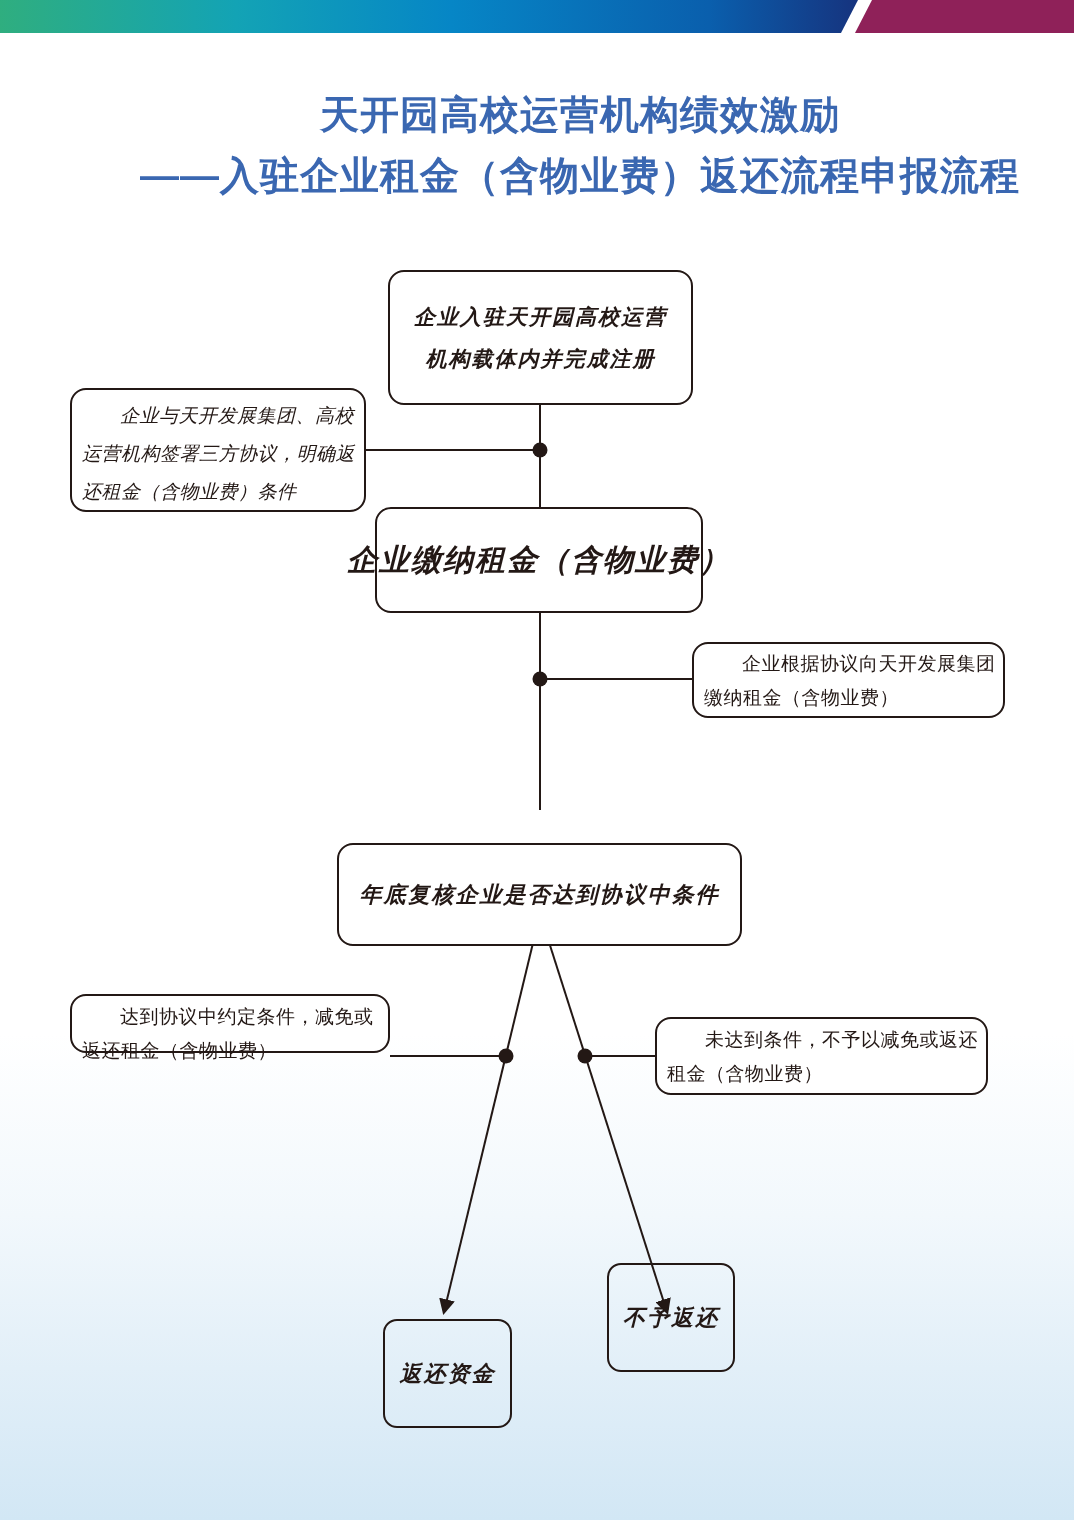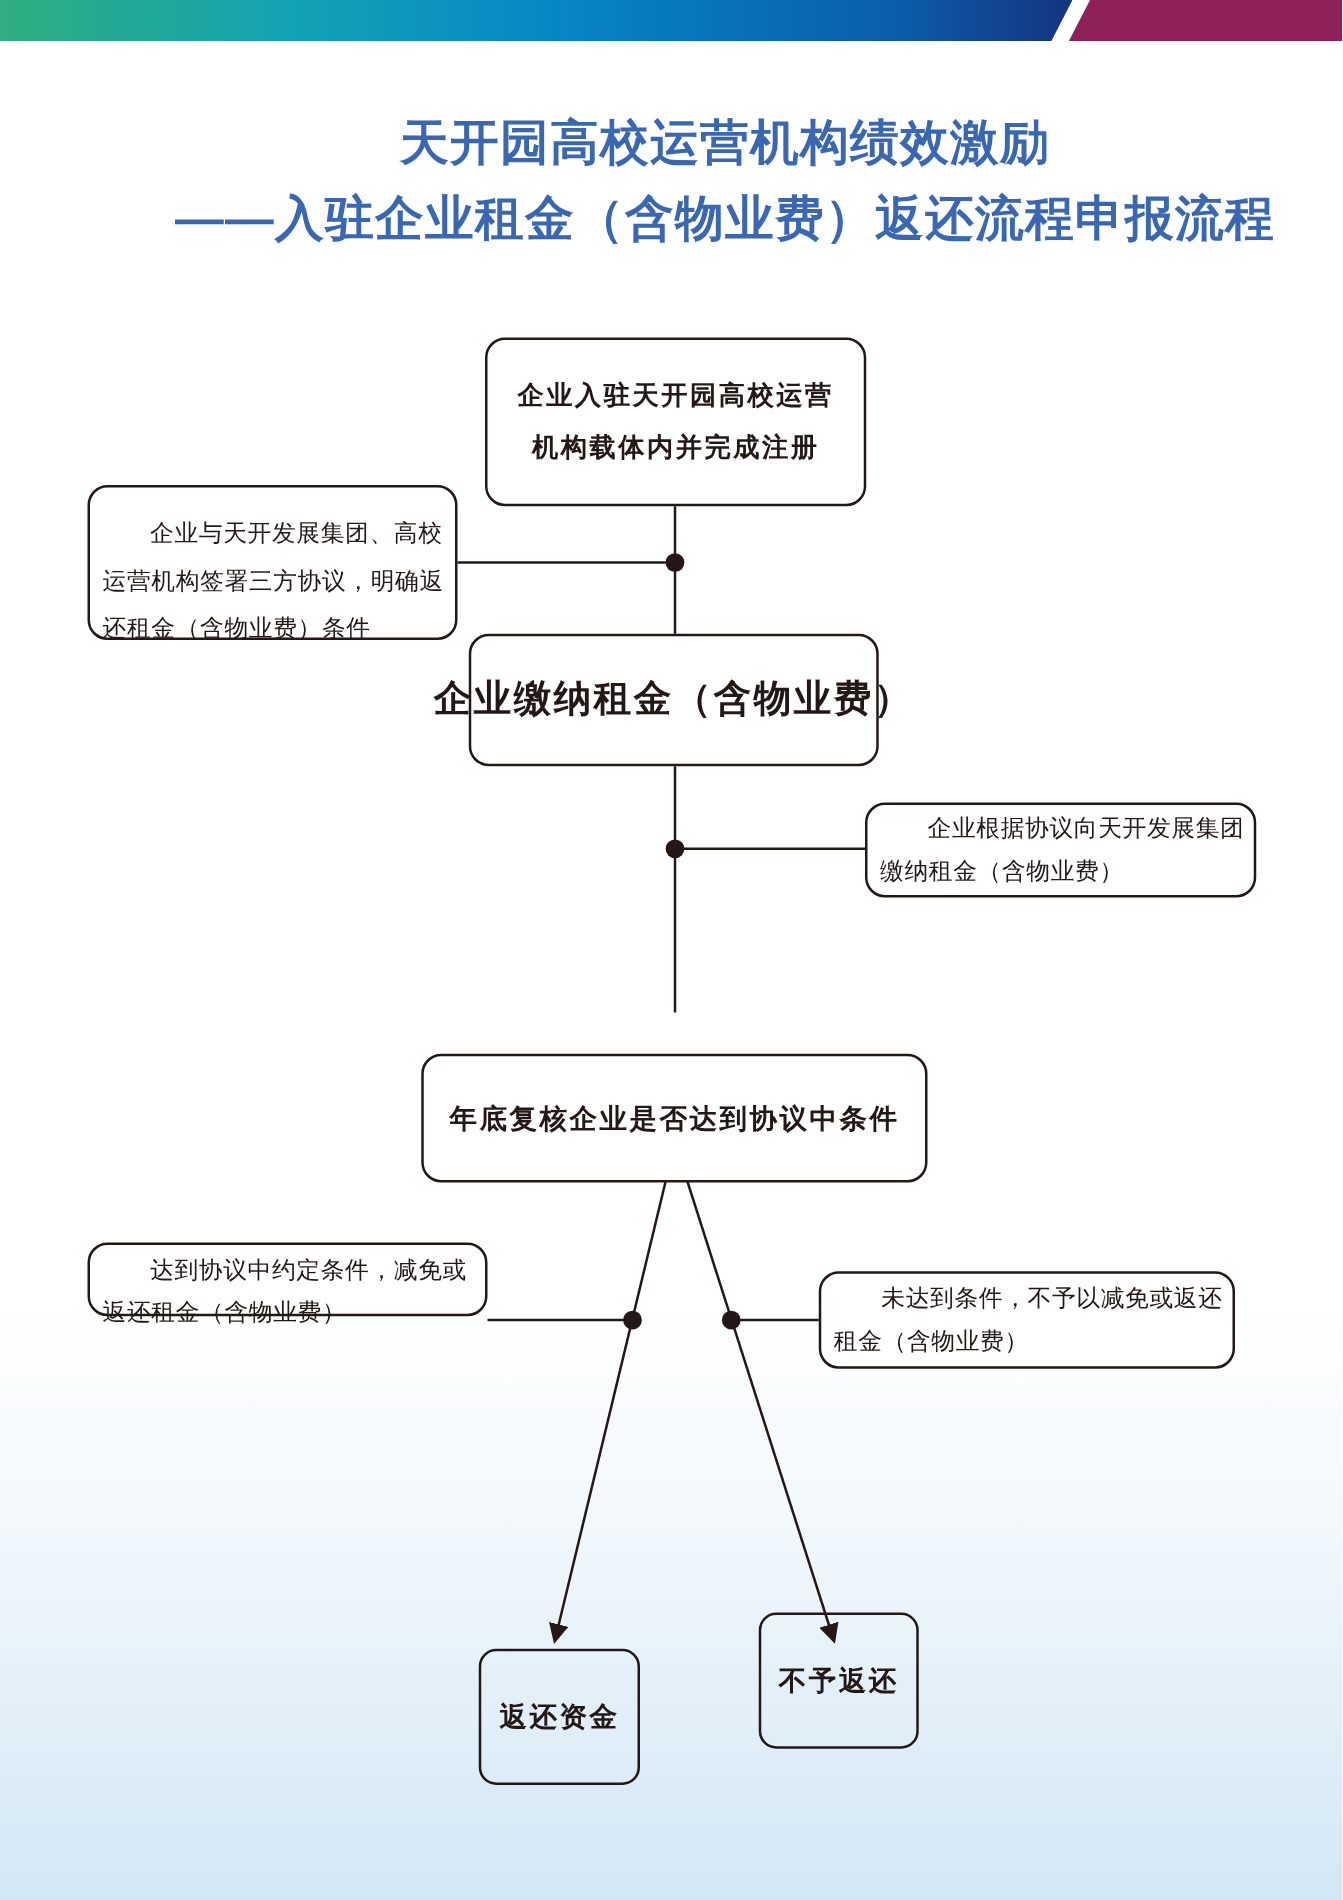--- a/index.html
+++ b/index.html
@@ -26,35 +26,35 @@
     color:#3A67B1;font-weight:bold;font-size:39px;line-height:61px;letter-spacing:1px;margin-left:43px;
   }
   
   .connectors{position:absolute;top:0;left:0;}
   .node,.ann{
     position:absolute;box-sizing:border-box;border:2px solid #231815;border-radius:16px;
     color:#231815;background:#ffffff;
   }
   .node{
     display:flex;flex-direction:column;justify-content:center;align-items:center;
-    font-weight:bold;font-size:21px;letter-spacing:2px;line-height:42px;text-align:center;
+    font-weight:bold;font-size:21px;letter-spacing:2px;line-height:42px;text-align:center;font-style:italic;
   }
   .node .nline{white-space:nowrap;}
   .ann{font-size:19px;letter-spacing:.5px;font-weight:400;}
   .ann .aline{white-space:nowrap;}
   .ann .indent{text-indent:2em;}
   .node-register{left:388px;top:270px;width:305px;height:135px;}
-  .ann-agreement{left:70px;top:388px;width:296px;height:124px;padding:19px 10px 0 10px;line-height:38px;}
+  .ann-agreement{left:70px;top:388px;width:296px;height:124px;padding:7px 10px 0 10px;line-height:38px;font-style:italic;}
   .node-pay{left:375px;top:507px;width:328px;height:106px;font-size:30px;}
   .ann-paynote{left:692px;top:642px;width:313px;height:76px;padding:3px 10px 0 10px;line-height:34px;}
   .node-review{left:337px;top:810px;width:405px;height:103px;font-size:22px;margin-top:33px;}
   .ann-condmet{left:70px;top:994px;width:320px;height:59px;padding:4px 10px 0 10px;line-height:34px;}
   .ann-condnotmet{left:655px;top:1017px;width:333px;height:78px;padding:4px 10px 0 10px;line-height:34px;}
   .node-refund{left:383px;top:1319px;width:129px;height:109px;font-size:22px;background:transparent;border-radius:14px;}
-  .node-norefund{left:607px;top:1290px;width:128px;height:109px;font-size:22px;background:transparent;border-radius:14px;}
+  .node-norefund{left:607px;top:1263px;width:128px;height:109px;font-size:22px;background:transparent;border-radius:14px;}
 </style>
 </head>
 <body>
 
 <div class="page">
 
   <div class="topbar">
     <div class="topbar-main"></div>
     <div class="topbar-accent"></div>
   </div>

